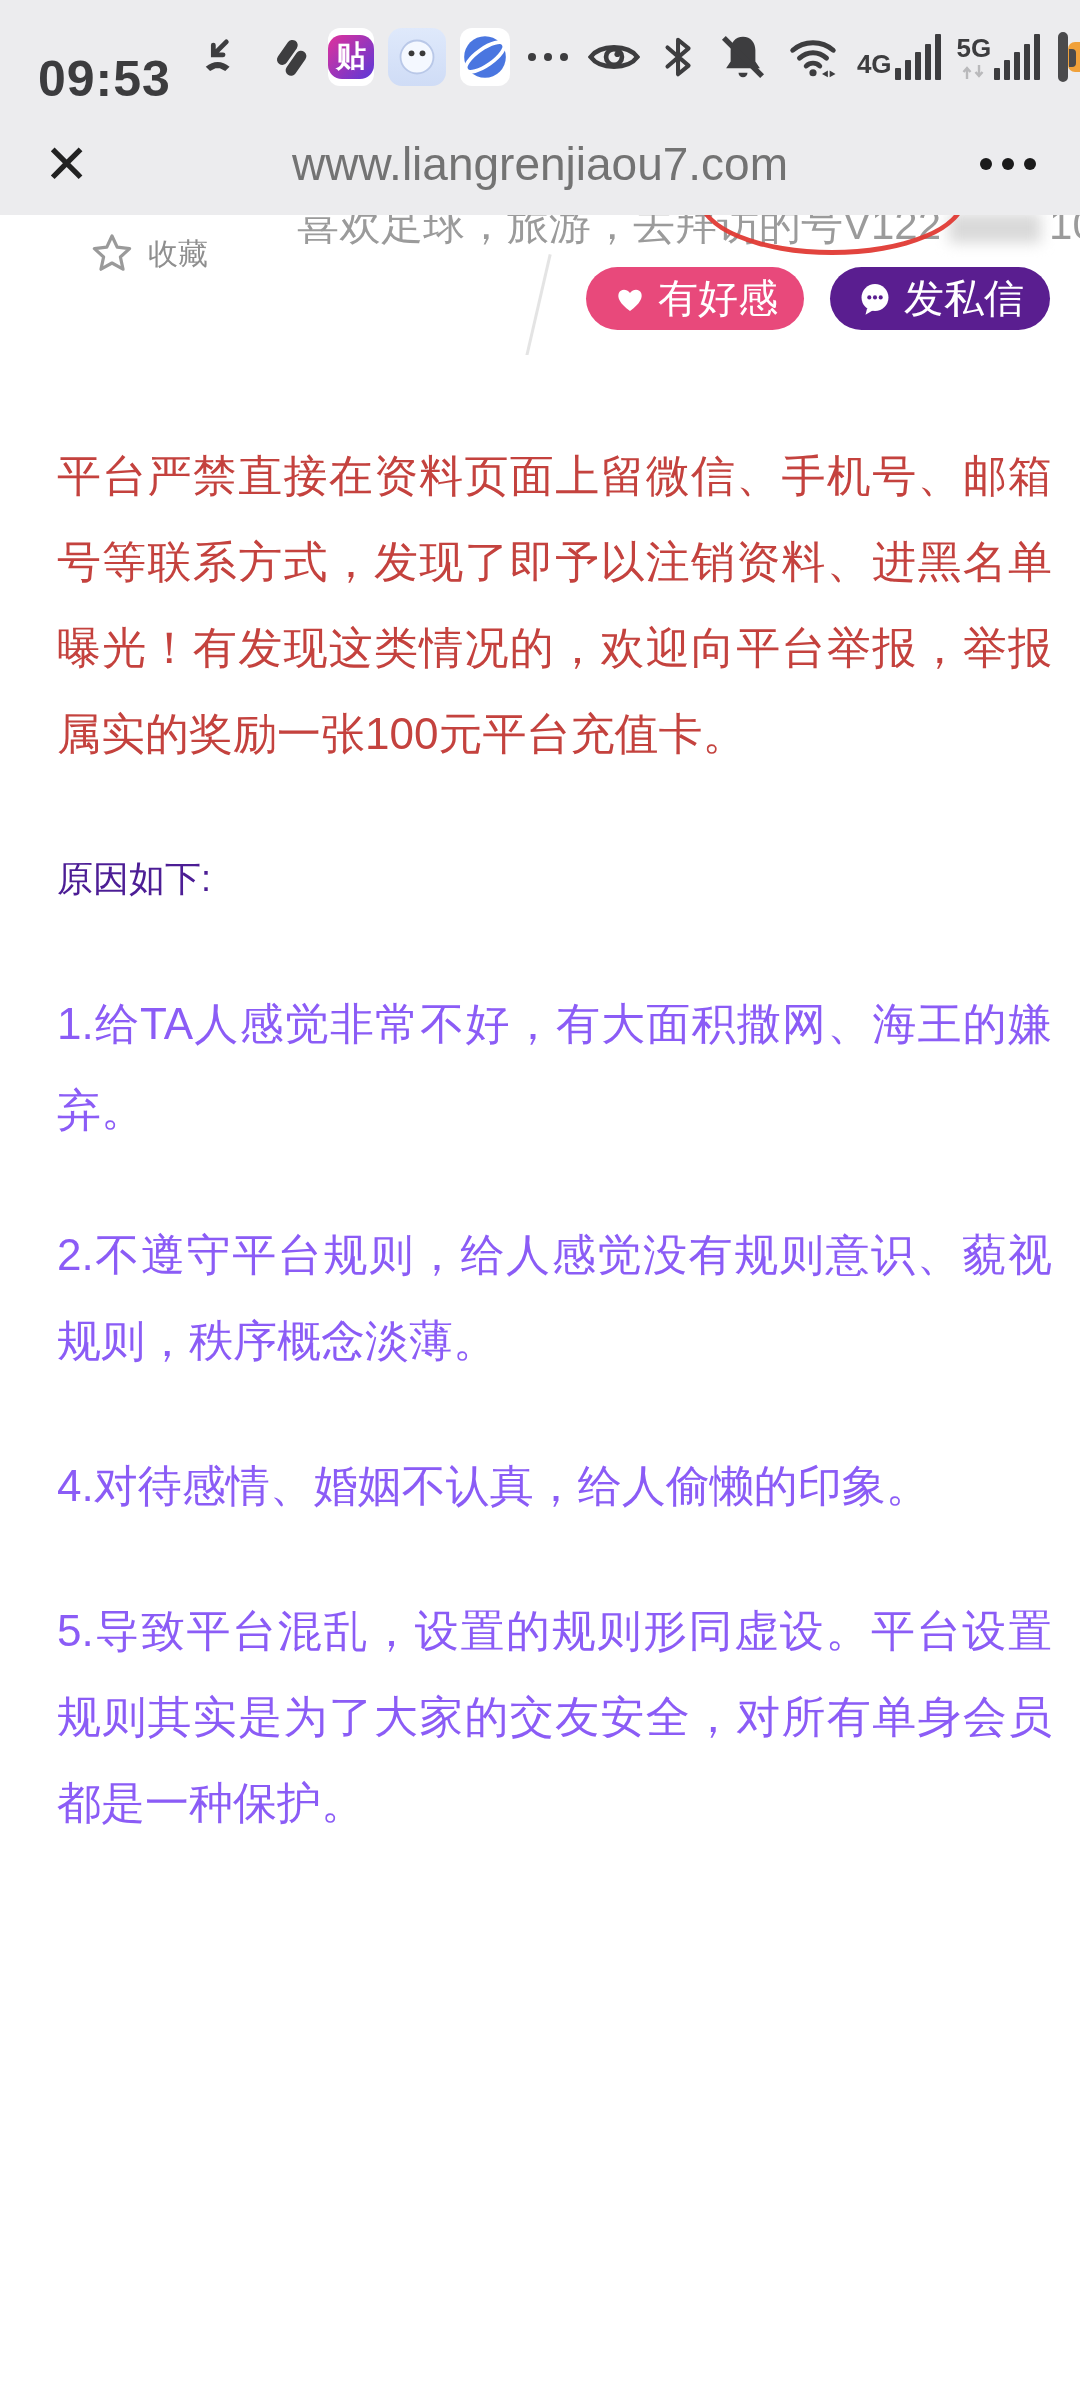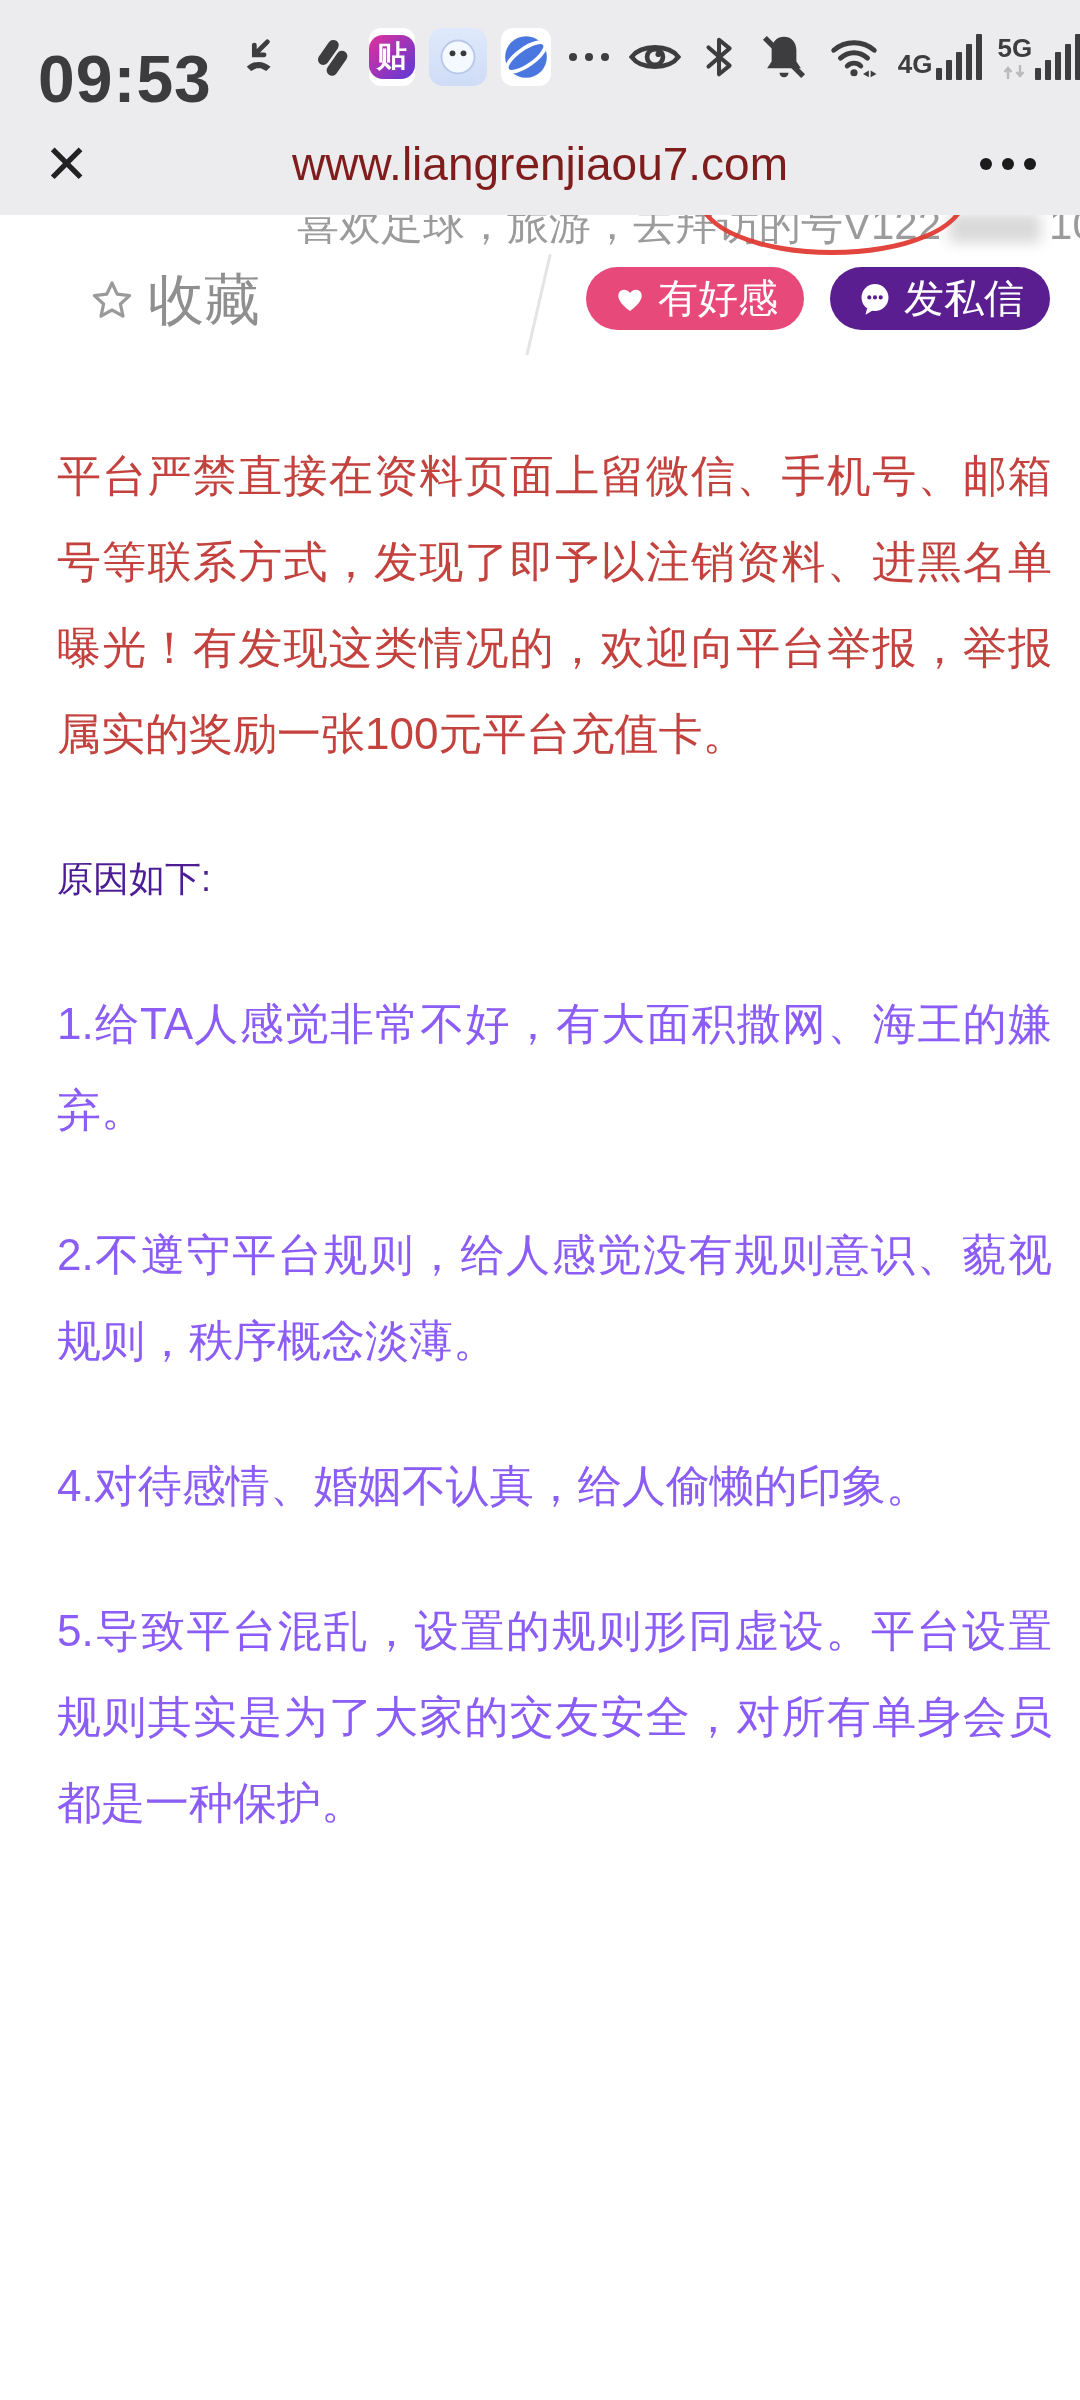--- a/index.html
+++ b/index.html
@@ -14,21 +14,21 @@
 
   
   .status-bar {
     height: 113px;
     background: #ececee;
     display: flex;
     align-items: center;
     padding: 0 34px 0 38px;
   }
   .clock {
-    font-size: 66px;
+    font-size: 50px;
     font-weight: 600;
     color: #3c3c3e;
     letter-spacing: 1px;
     margin-right: 18px;
     margin-top: 44px;
   }
   .sb-ico { display: inline-flex; align-items: center; justify-content: center; margin: 0 7px; }
   .sb-spacer { flex: 1; }
   .app-badge {
     width: 58px; height: 58px; border-radius: 12px;
@@ -70,21 +70,21 @@
     display: flex;
     align-items: center;
     position: relative;
   }
   .close-x {
     font-size: 54px; font-weight: 300; color: #222;
     margin-left: 44px; line-height: 1;
   }
   .url {
     position: absolute; left: 0; right: 0; text-align: center;
-    font-size: 46px; color: #7f1d1d;
+    font-size: 46px; color: #737373;
   }
   .menu-dots { position: absolute; right: 44px; display: flex; gap: 10px; }
   .menu-dots i { width: 12px; height: 12px; border-radius: 50%; background: #1b1b1b; display: block; }
 
   
   .page { background: #fff; }
 
   .profile-snippet { position: relative; height: 140px; overflow: hidden; }
   .bio-line {
     position: absolute; top: -12px; left: 297px;
@@ -96,23 +96,23 @@
   }
   .red-ellipse {
     position: absolute; left: 698px; top: -74px; width: 268px; height: 114px;
     border: 5px solid rgba(224,58,52,.95); border-radius: 50%;
   }
   .stray-line {
     position: absolute; left: 537px; top: 38px; width: 3px; height: 104px;
     background: #e4e4e4; transform: rotate(13deg);
   }
   .favorite {
-    position: absolute; left: 88px; top: 48px;
+    position: absolute; left: 88px; top: 15px;
     display: flex; align-items: center; gap: 12px;
-    font-size: 56px; color: #8f8f8f;
+    font-size: 30px; color: #8f8f8f;
   }
   .actions {
     position: absolute; right: 30px; top: 52px;
     display: flex; gap: 26px;
   }
   .pill {
     height: 63px; border-radius: 32px; border: none;
     display: inline-flex; align-items: center; gap: 10px;
     padding: 8px 26px; color: #fff; font-size: 40px; font-weight: 500;
     font-family: inherit;

